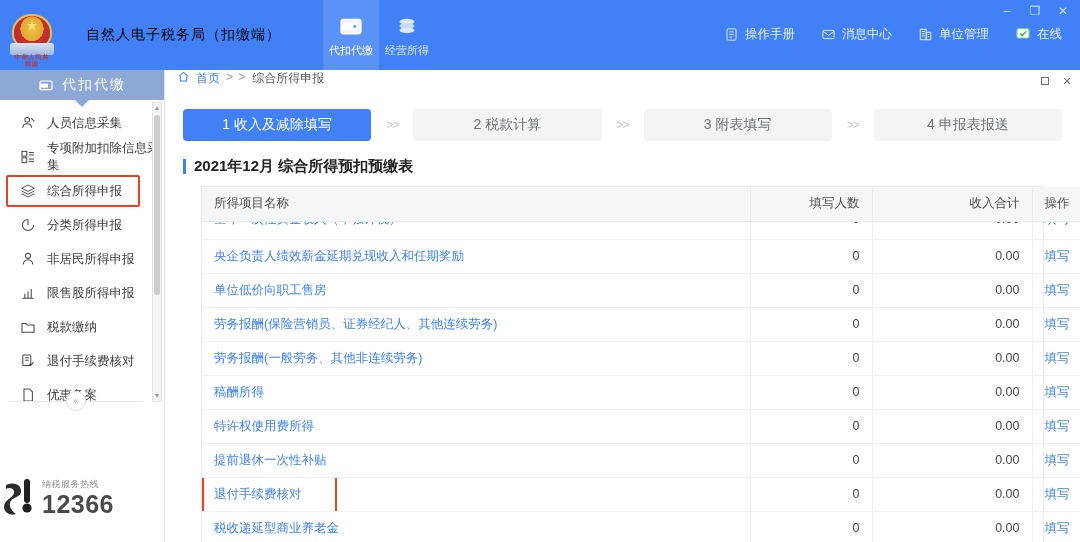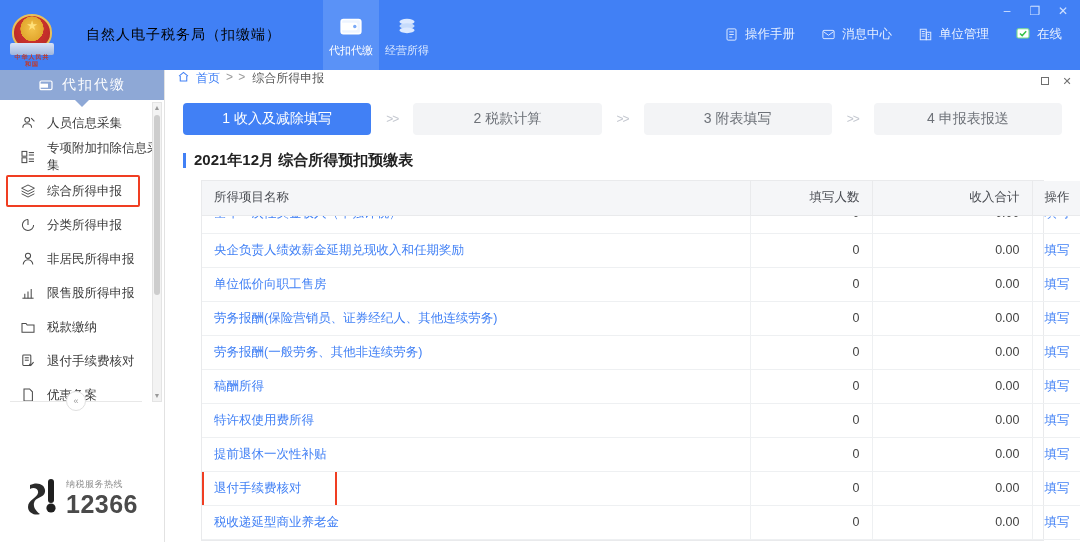--- a/index.html
+++ b/index.html
@@ -119,21 +119,21 @@
   }
   .sb-collapse .line { position:absolute; left:10px; right:10px; top:13px; height:1px; background:#e8e8e8; }
   .sb-collapse .circ {
     position:relative; width:20px;height:20px;border-radius:50%;
     background:#fff; border:1px solid #e0e0e0; color:#9b9b9b;
     font-size:9px; display:flex;align-items:center;justify-content:center;
     cursor:pointer;
   }
   .sb-hotline {
     position:absolute; left:0; bottom:8px; width:165px; height:72px;
-    display:flex; align-items:center; gap:8px; padding-left:24px;
+    display:flex; align-items:center; gap:8px; 
   }
   .hot-mark { width:34px;height:46px; position:relative; flex:none; }
   .hot-num-wrap{ display:flex; flex-direction:column; }
   .hot-label { font-size:9px; color:#8d8d8d; letter-spacing:.5px; }
   .hot-num { font-size:25px; color:#4a4a4a; font-weight:bold; line-height:1.05; letter-spacing:0.5px;}
 
   
   .content {
     position:absolute; left:165px; top:70px; width:915px; height:472px;
     background:#ffffff;
@@ -144,21 +144,21 @@
   }
   .crumb .home-ic { width:13px;height:13px; display:block; color:#4180f5;}
   .crumb .c-home { color:#4180f5; cursor:pointer; }
   .crumb .c-sep { color:#9b9b9b; letter-spacing:1px; }
   .crumb .c-cur { color:#555; }
   .panel-ctrl { position:absolute; right:6px; top:4px; display:flex; gap:8px; }
   .panel-ctrl .pc { width:14px;height:14px; display:flex;align-items:center;justify-content:center;
                     color:#6f6f6f; font-size:11px; cursor:pointer; }
   .pc .sq { width:8px;height:8px;border:1.4px solid #6f6f6f; display:block;}
 
-  .steps { display:flex; align-items:center; padding:0 18px; margin-top:6px; gap:0; }
+  .steps { display:flex; align-items:center; padding:0 18px; margin-top:12px; gap:0; }
   .step {
     height:32px; border-radius:4px; display:flex; align-items:center; justify-content:center;
     font-size:14px; cursor:pointer; flex:1;
   }
   .step.on { background:#4180f5; color:#fff; }
   .step.off { background:#f3f4f6; color:#6d7178; }
   .step-sep { width:42px; text-align:center; color:#c3c7cf; font-size:12px; letter-spacing:-1px;}
 
   .sec-title {
     margin:16px 0 10px 18px; display:flex; align-items:center; gap:8px;

